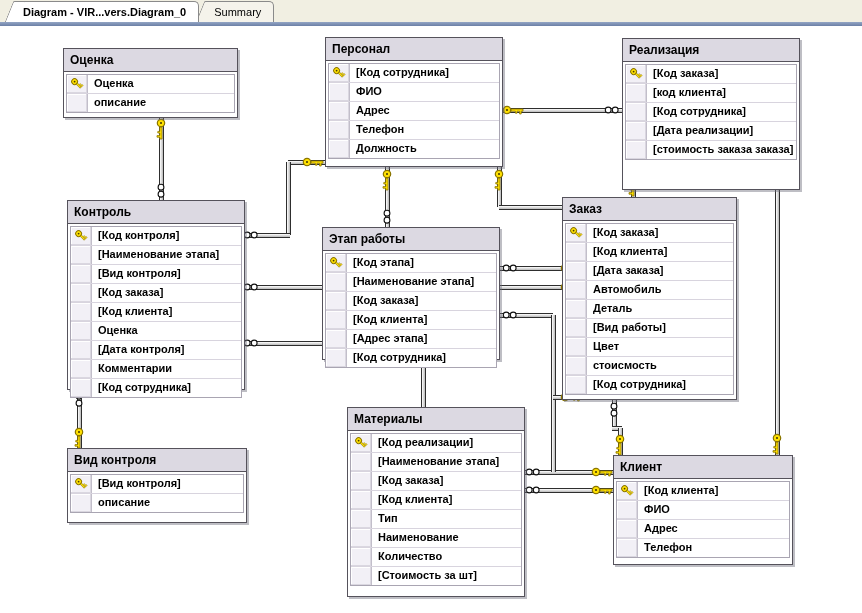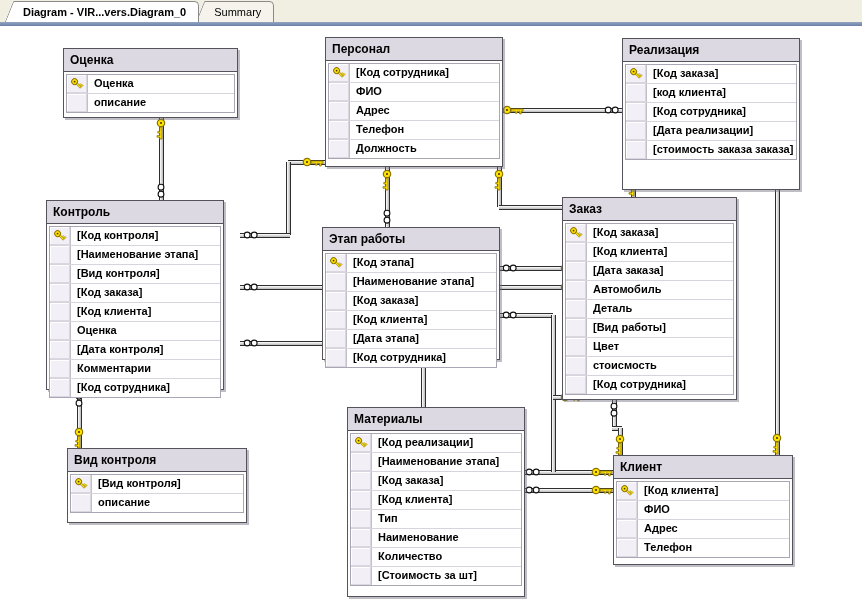--- a/index.html
+++ b/index.html
@@ -337,21 +337,21 @@
           <div class="tbl-row">
             <div class="keycell"></div>
             <div class="row-label">[Дата реализации]</div>
           </div>
           <div class="tbl-row">
             <div class="keycell"></div>
             <div class="row-label">[стоимость заказа заказа]</div>
           </div>
         </div>
       </div>
-      <div class="tbl" style="left: 46px; top: 200px; width: 178px; height: 190px;">
+      <div class="tbl" style="left: 67px; top: 200px; width: 178px; height: 190px;">
         <div class="tbl-title">Контроль</div>
         <div class="tbl-grid">
           <div class="tbl-row">
             <div class="keycell">
               <svg width="14" height="14" viewBox="0 0 14 14">
                 <g transform="rotate(-45 7 7)">
                   <rect x="6.2" y="5.6" width="1.8" height="6.6" fill="#FFE000" stroke="#8A7500" stroke-width="0.6"></rect>
                   <rect x="8" y="9" width="1.6" height="1.3" fill="#FFE000" stroke="#8A7500" stroke-width="0.5"></rect>
                   <rect x="8" y="11" width="2.3" height="1.3" fill="#FFE000" stroke="#8A7500" stroke-width="0.5"></rect>
                   <circle cx="7" cy="3.6" r="2.9" fill="#FFE000" stroke="#8A7500" stroke-width="1"></circle>
@@ -419,21 +419,21 @@
           <div class="tbl-row">
             <div class="keycell"></div>
             <div class="row-label">[Код заказа]</div>
           </div>
           <div class="tbl-row">
             <div class="keycell"></div>
             <div class="row-label">[Код клиента]</div>
           </div>
           <div class="tbl-row">
             <div class="keycell"></div>
-            <div class="row-label">[Дата этапа]</div>
+            <div class="row-label">[Адрес этапа]</div>
           </div>
           <div class="tbl-row">
             <div class="keycell"></div>
             <div class="row-label">[Код сотрудника]</div>
           </div>
         </div>
       </div>
       <div class="tbl" style="left: 562px; top: 197px; width: 175px; height: 203px;">
         <div class="tbl-title">Заказ</div>
         <div class="tbl-grid">

